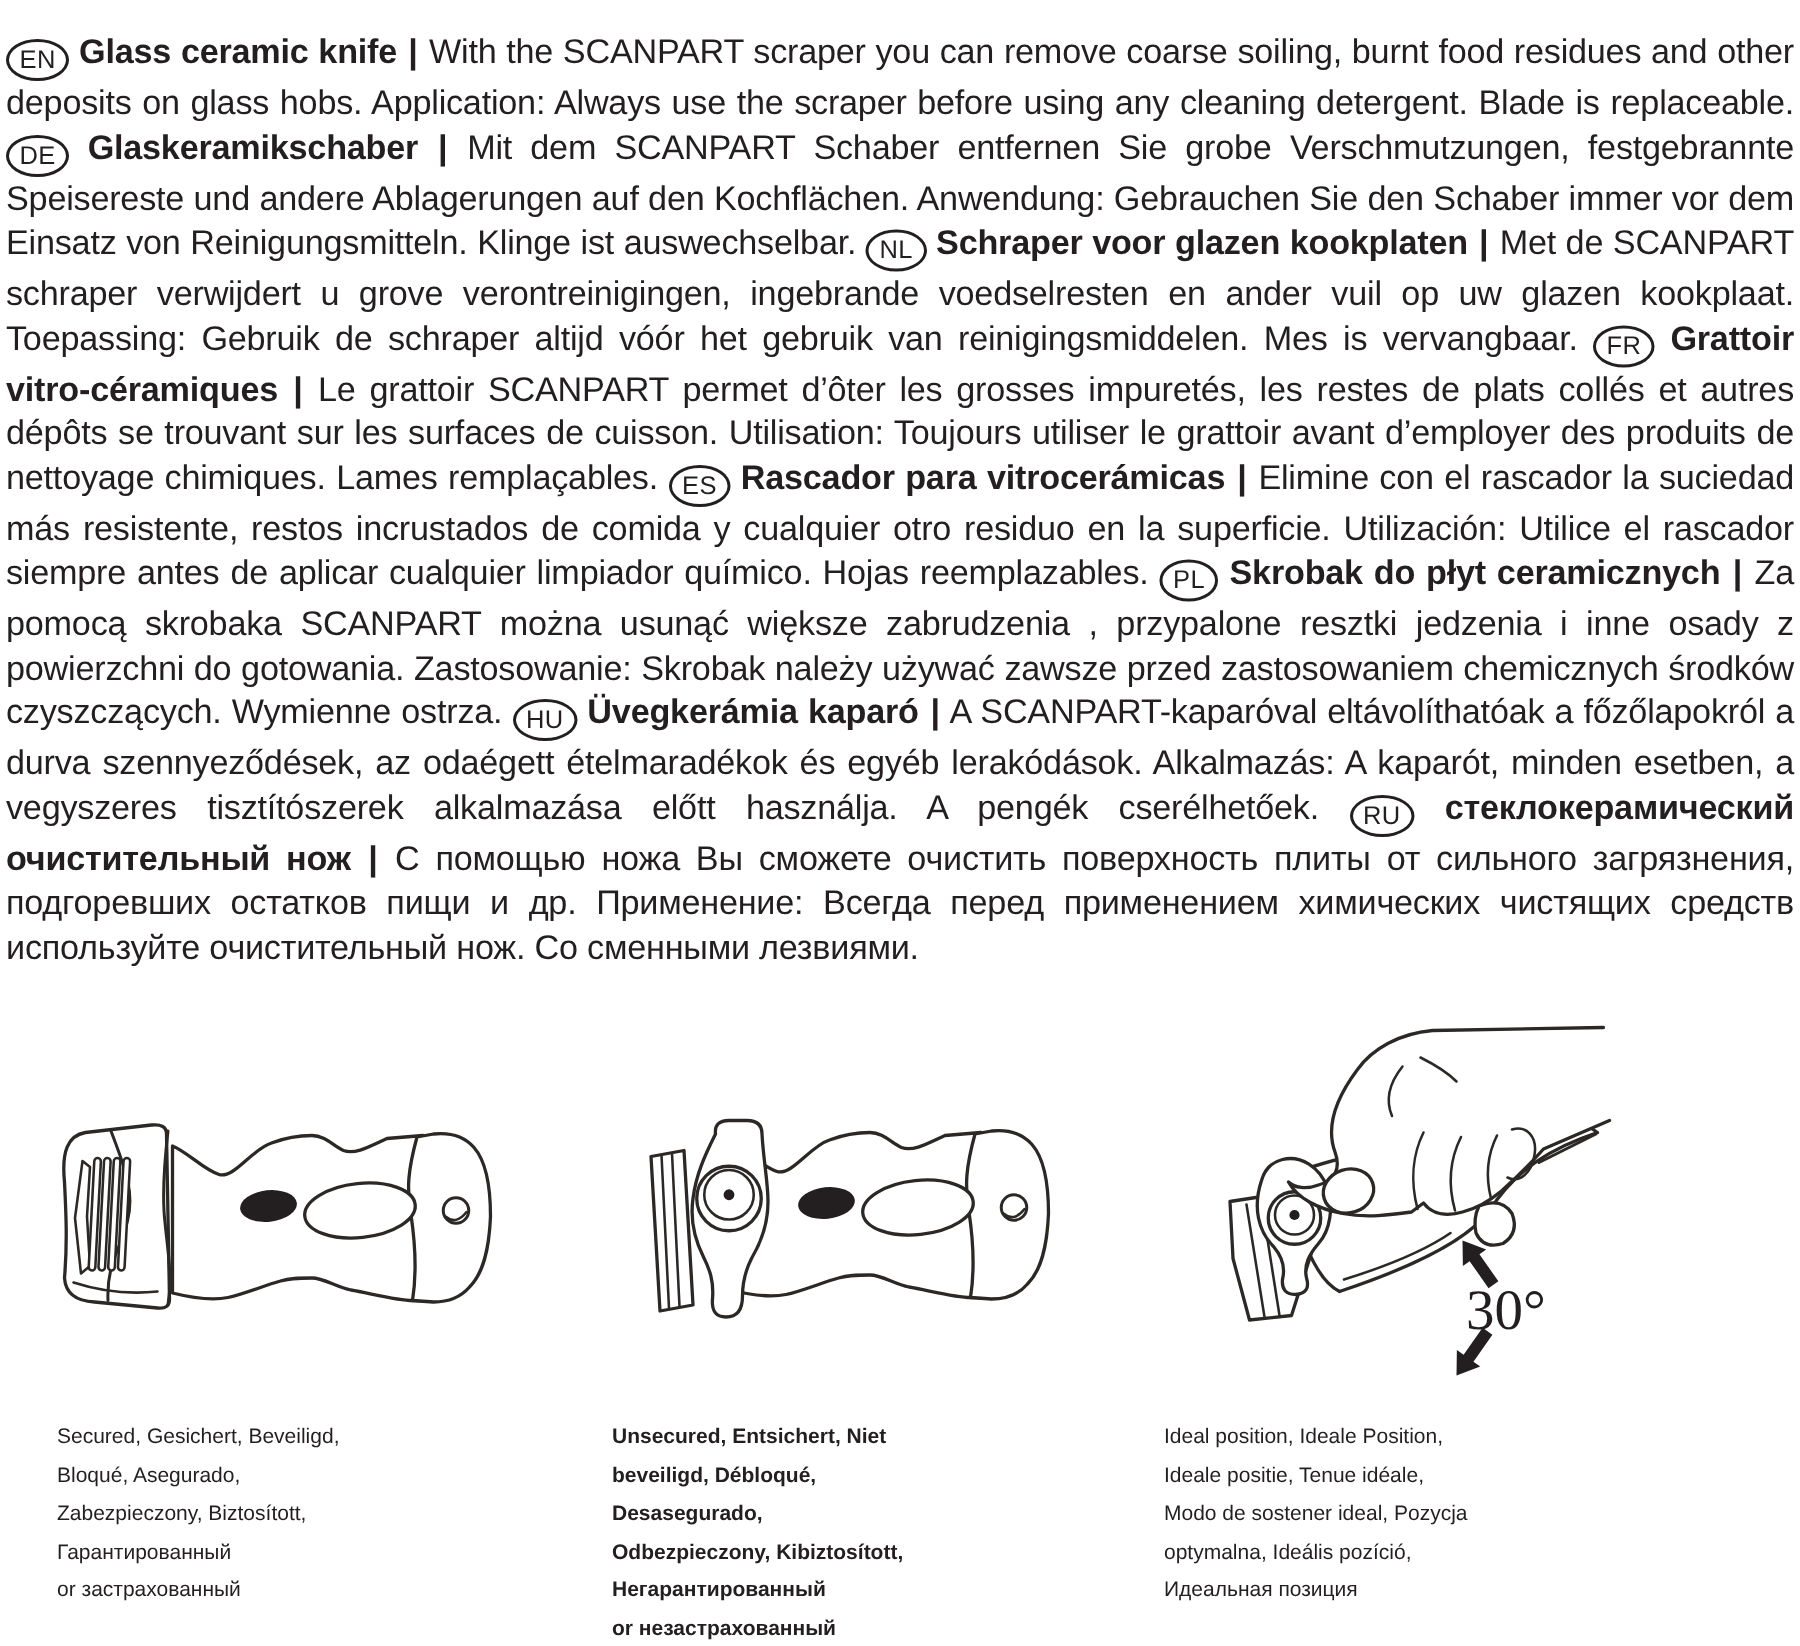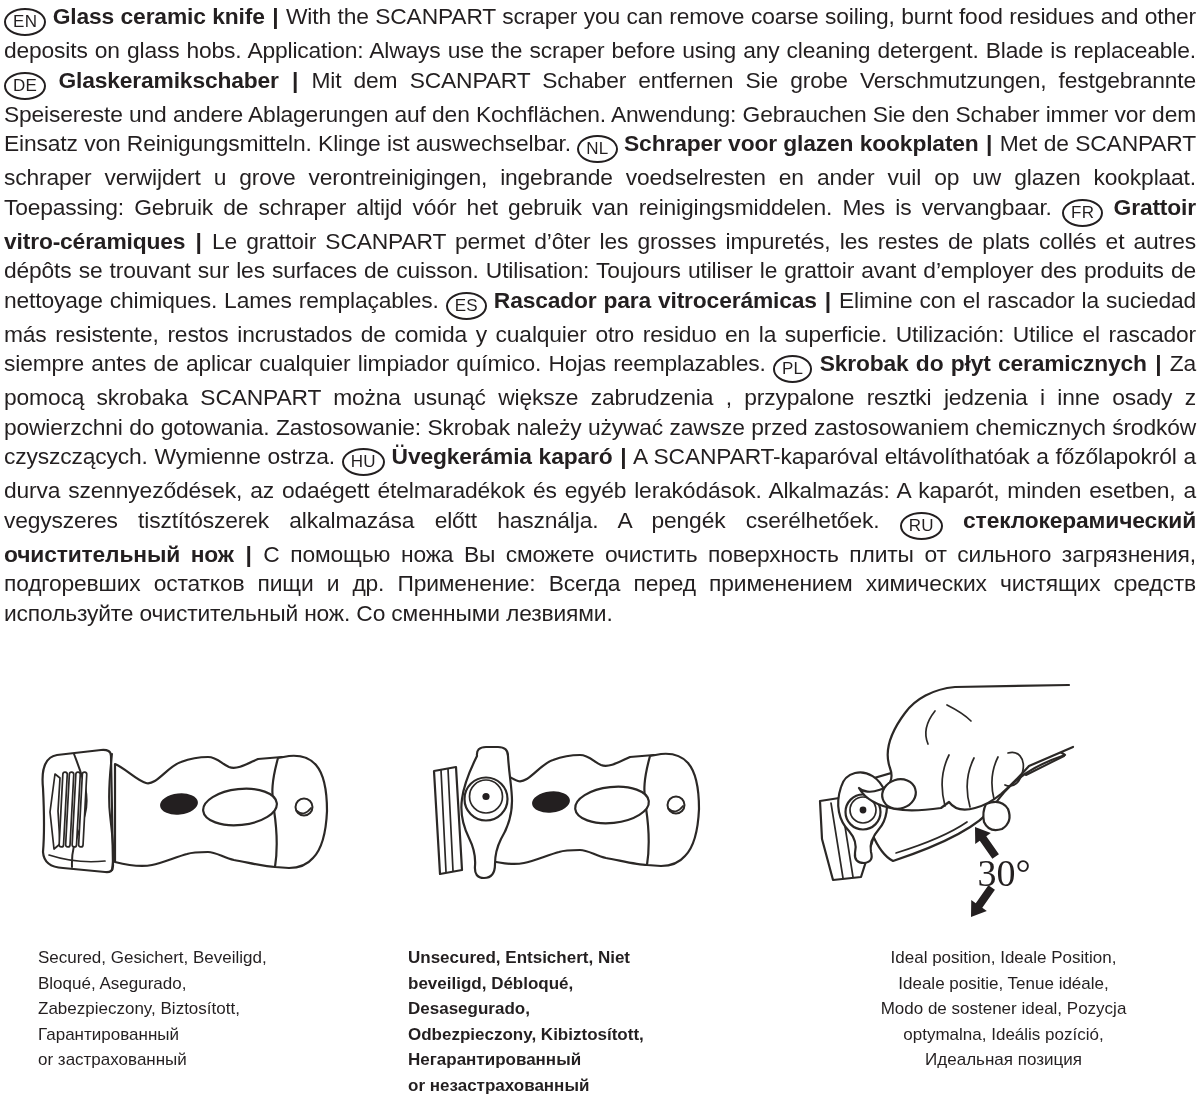--- a/index.html
+++ b/index.html
@@ -1,46 +1,46 @@
 <!DOCTYPE html>
 <html><head>
 <meta charset="utf-8">
 <style>
   html,body{margin:0;padding:0;background:#ffffff;}
   body{width:1200px;height:1097px;position:relative;overflow:hidden;
        font-family:"Liberation Sans","DejaVu Sans",sans-serif;color:#231f20;}
   #sheet{position:absolute;inset:0;background:#fff;}
 
   
-  .text-block{position:absolute;left:4px;right:4px;top:2px;
+  .text-block{position:absolute;left:4px;right:4px;top:20px;
               text-align:justify;font-size:22.8px;line-height:29.55px;
               letter-spacing:-0.15px;color:#231f20;}
   .seg-title{font-weight:bold;}
   .sep{font-weight:bold;padding:0 1px;}
   .badge{display:inline-block;border:2.3px solid #231f20;border-radius:50%;
          font-size:17px;line-height:19px;padding:2px 7px 3px;vertical-align:-3px;
          letter-spacing:0.3px;white-space:nowrap;}
 
   
   svg.fig{position:absolute;overflow:visible;}
   #fig-secured{left:35px;top:740px;}
   #fig-unsecured{left:420px;top:740px;}
   #fig-hand{left:795px;top:655px;}
   .s{stroke:#2b2826;stroke-width:2.2;fill:none;stroke-linecap:round;stroke-linejoin:round;}
   .sw{stroke:#2b2826;stroke-width:2.2;fill:#ffffff;stroke-linecap:round;stroke-linejoin:round;}
   .thin{stroke-width:1.7;}
   .fillk{fill:#231f20;stroke:none;}
   .deg{font-family:"Liberation Serif","DejaVu Serif",serif;font-size:38px;fill:#231f20;}
 
   
-  .caption{position:absolute;top:945px;font-size:17px;line-height:25.5px;
+  .caption{position:absolute;top:945px;font-size:14px;line-height:25.5px;
            white-space:pre-line;color:#231f20;}
   #cap-secured{left:38px;width:360px;}
   #cap-unsecured{left:408px;width:360px;font-weight:bold;}
-  #cap-ideal{left:806px;width:395px;text-align:center;}
+  #cap-ideal{left:776px;width:395px;}
 </style>
 </head>
 <body>
 
 <div id="sheet">
 
   <div class="text-block"><span><span class="badge">EN</span> <span class="seg-title">Glass ceramic knife</span> <span class="sep">|</span> <span>With the SCANPART scraper you can remove coarse soiling, burnt food residues and other deposits on glass hobs. Application: Always use the scraper before using any cleaning detergent. Blade is replaceable.</span></span>
  <span><span class="badge">DE</span> <span class="seg-title">Glaskeramikschaber</span> <span class="sep">|</span> <span>Mit dem SCANPART Schaber entfernen Sie grobe Verschmutzungen, festgebrannte Speisereste und andere Ablagerungen auf den Kochflächen. Anwendung: Gebrauchen Sie den Schaber immer vor dem Einsatz von Reinigungsmitteln. Klinge ist auswechselbar.</span></span>
  <span><span class="badge">NL</span> <span class="seg-title">Schraper voor glazen kookplaten</span> <span class="sep">|</span> <span>Met de SCANPART schraper verwijdert u grove verontreinigingen, ingebrande voedselresten en ander vuil op uw glazen kookplaat. Toepassing: Gebruik de schraper altijd vóór het gebruik van reinigingsmiddelen. Mes is vervangbaar.</span></span>
  <span><span class="badge">FR</span> <span class="seg-title">Grattoir vitro-céramiques</span> <span class="sep">|</span> <span>Le grattoir SCANPART permet d’ôter les grosses impuretés, les restes de plats collés et autres dépôts se trouvant sur les surfaces de cuisson. Utilisation: Toujours utiliser le grattoir avant d’employer des produits de nettoyage chimiques. Lames remplaçables.</span></span>

